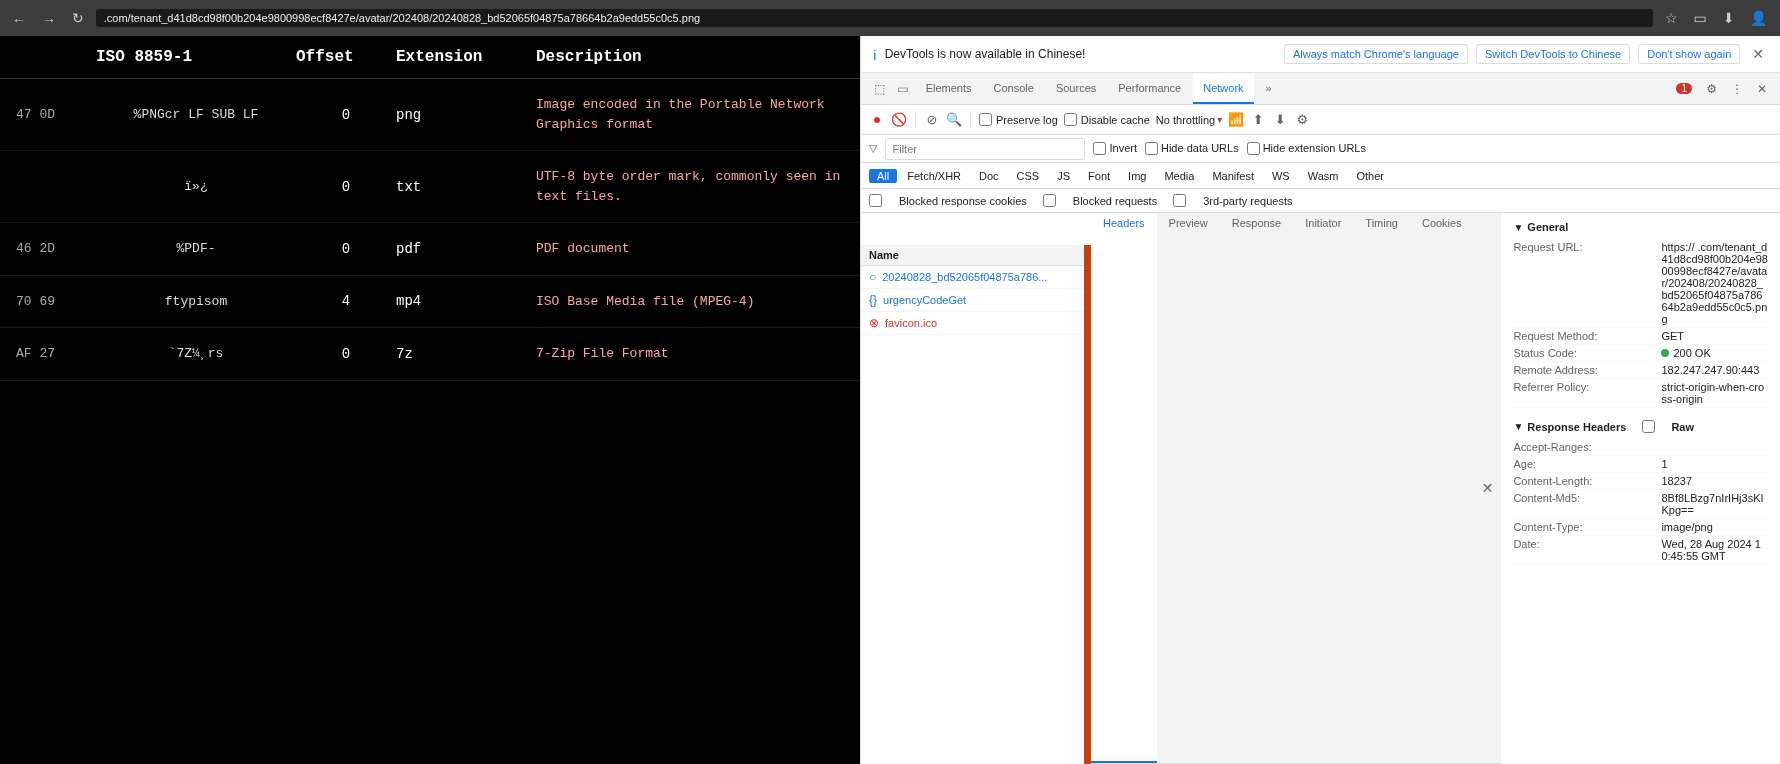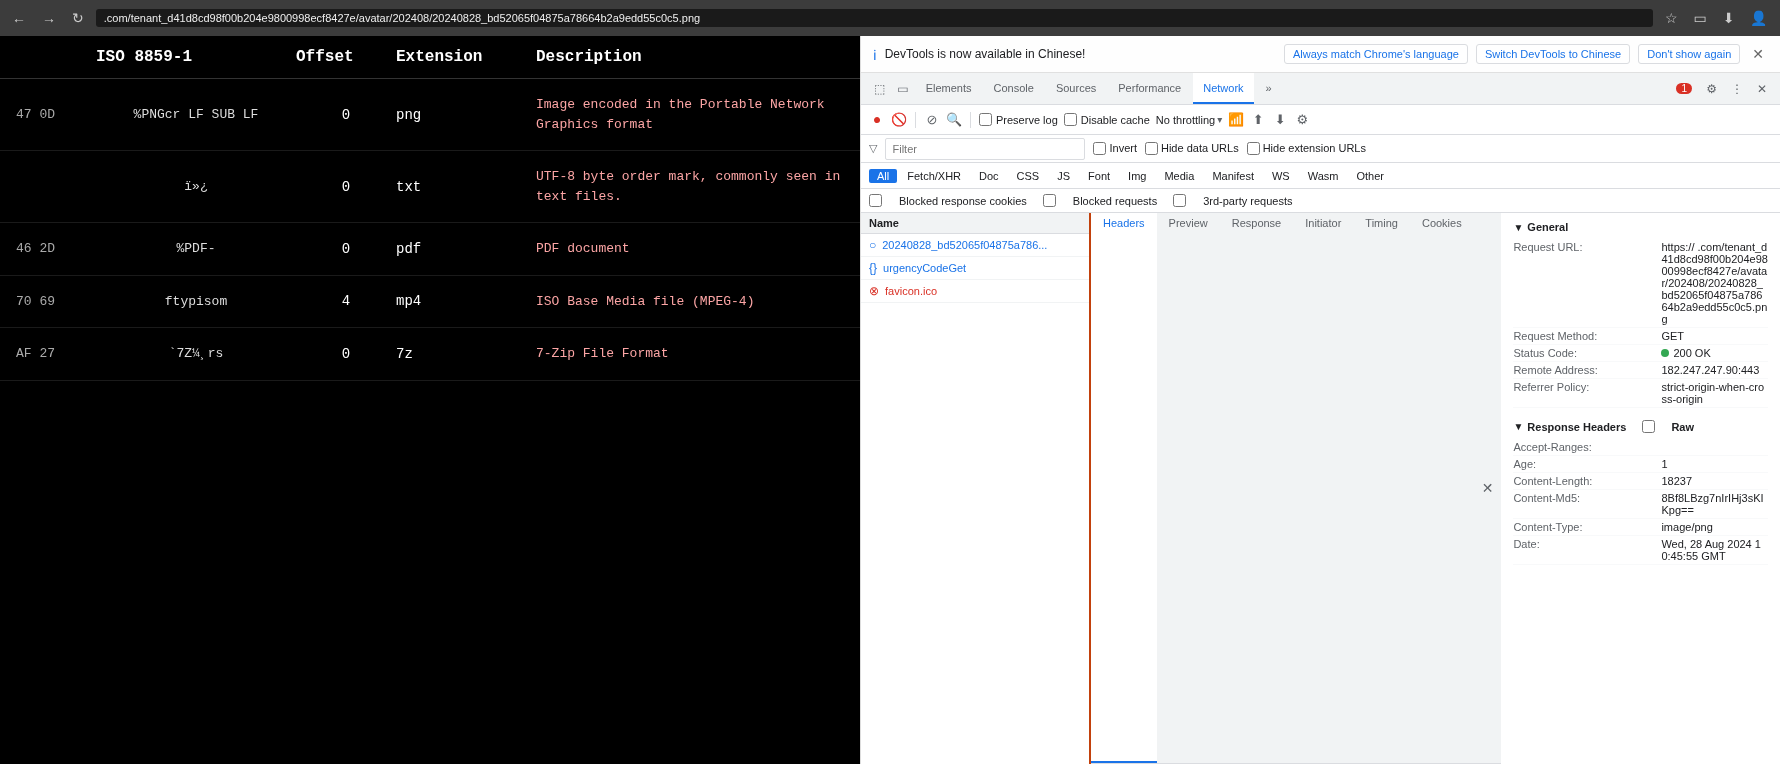--- a/index.html
+++ b/index.html
@@ -316,24 +316,25 @@
     
     .network-content {
       flex: 1;
       display: flex;
       overflow: hidden;
     }
 
     
     .request-list {
       flex: 0 0 230px;
-      border-right: 2px solid #c2410c;
+      border-right: 7px solid #c2410c;
       display: flex;
       flex-direction: column;
       overflow: hidden;
+      margin-top: 32px;
     }
     .request-list-header {
       display: flex;
       padding: 4px 8px;
       background: #f1f3f4;
       border-bottom: 1px solid #dadce0;
       font-size: 11px;
       font-weight: 600;
       color: #202124;
     }

